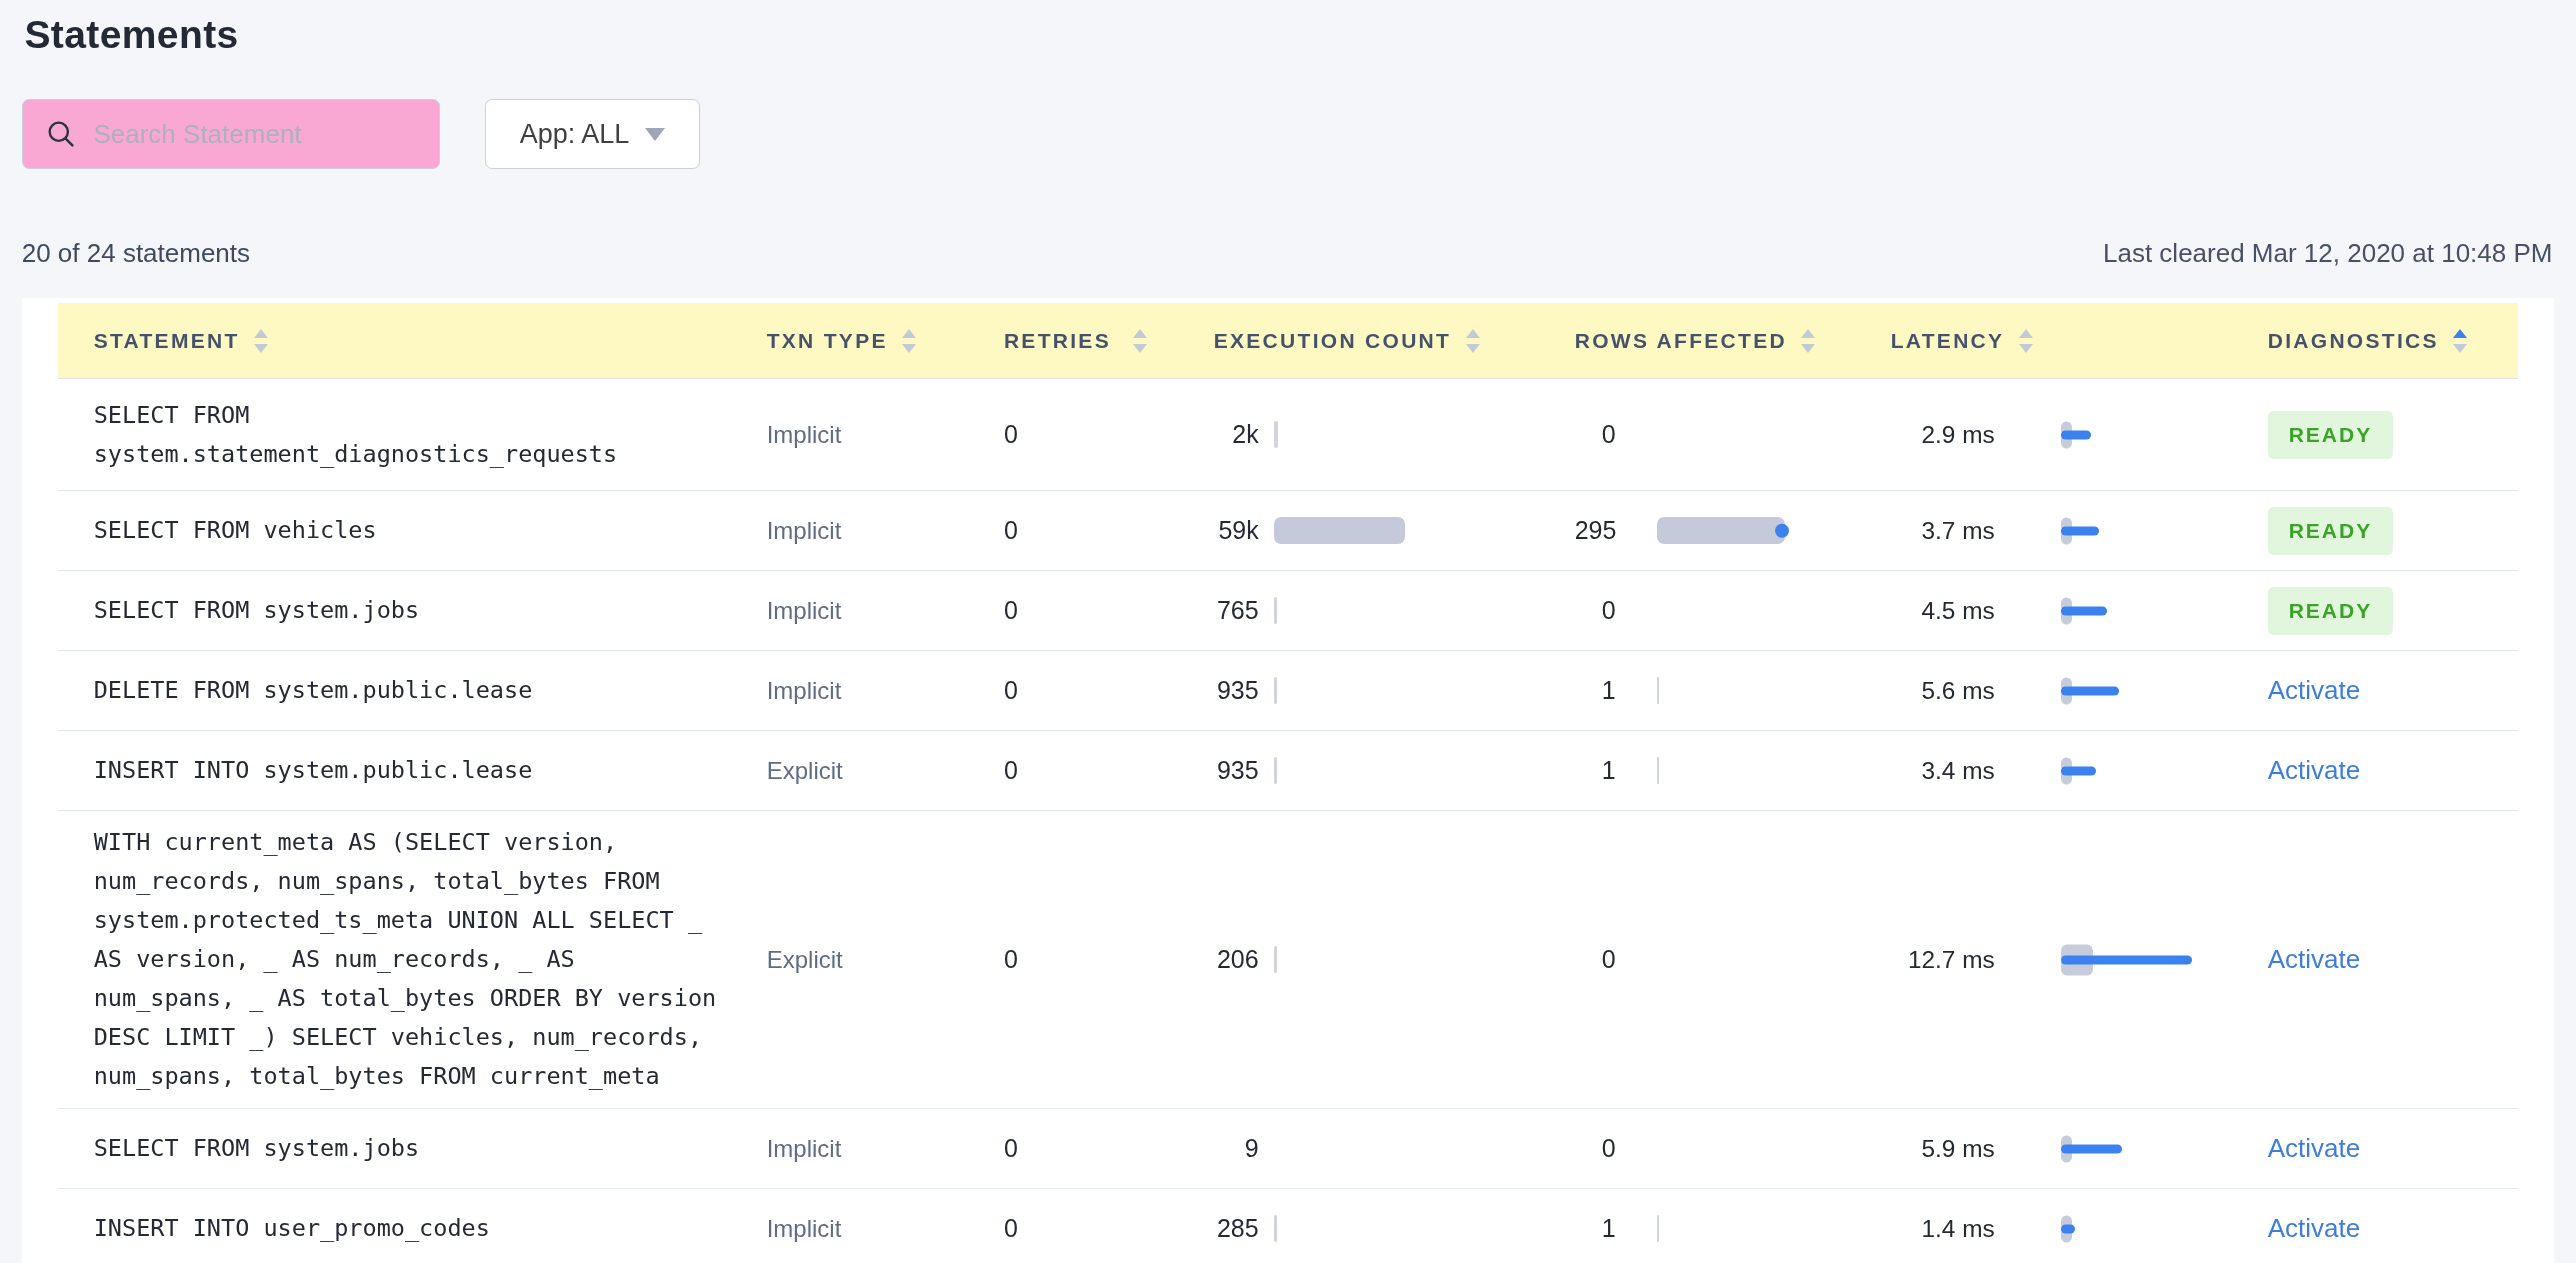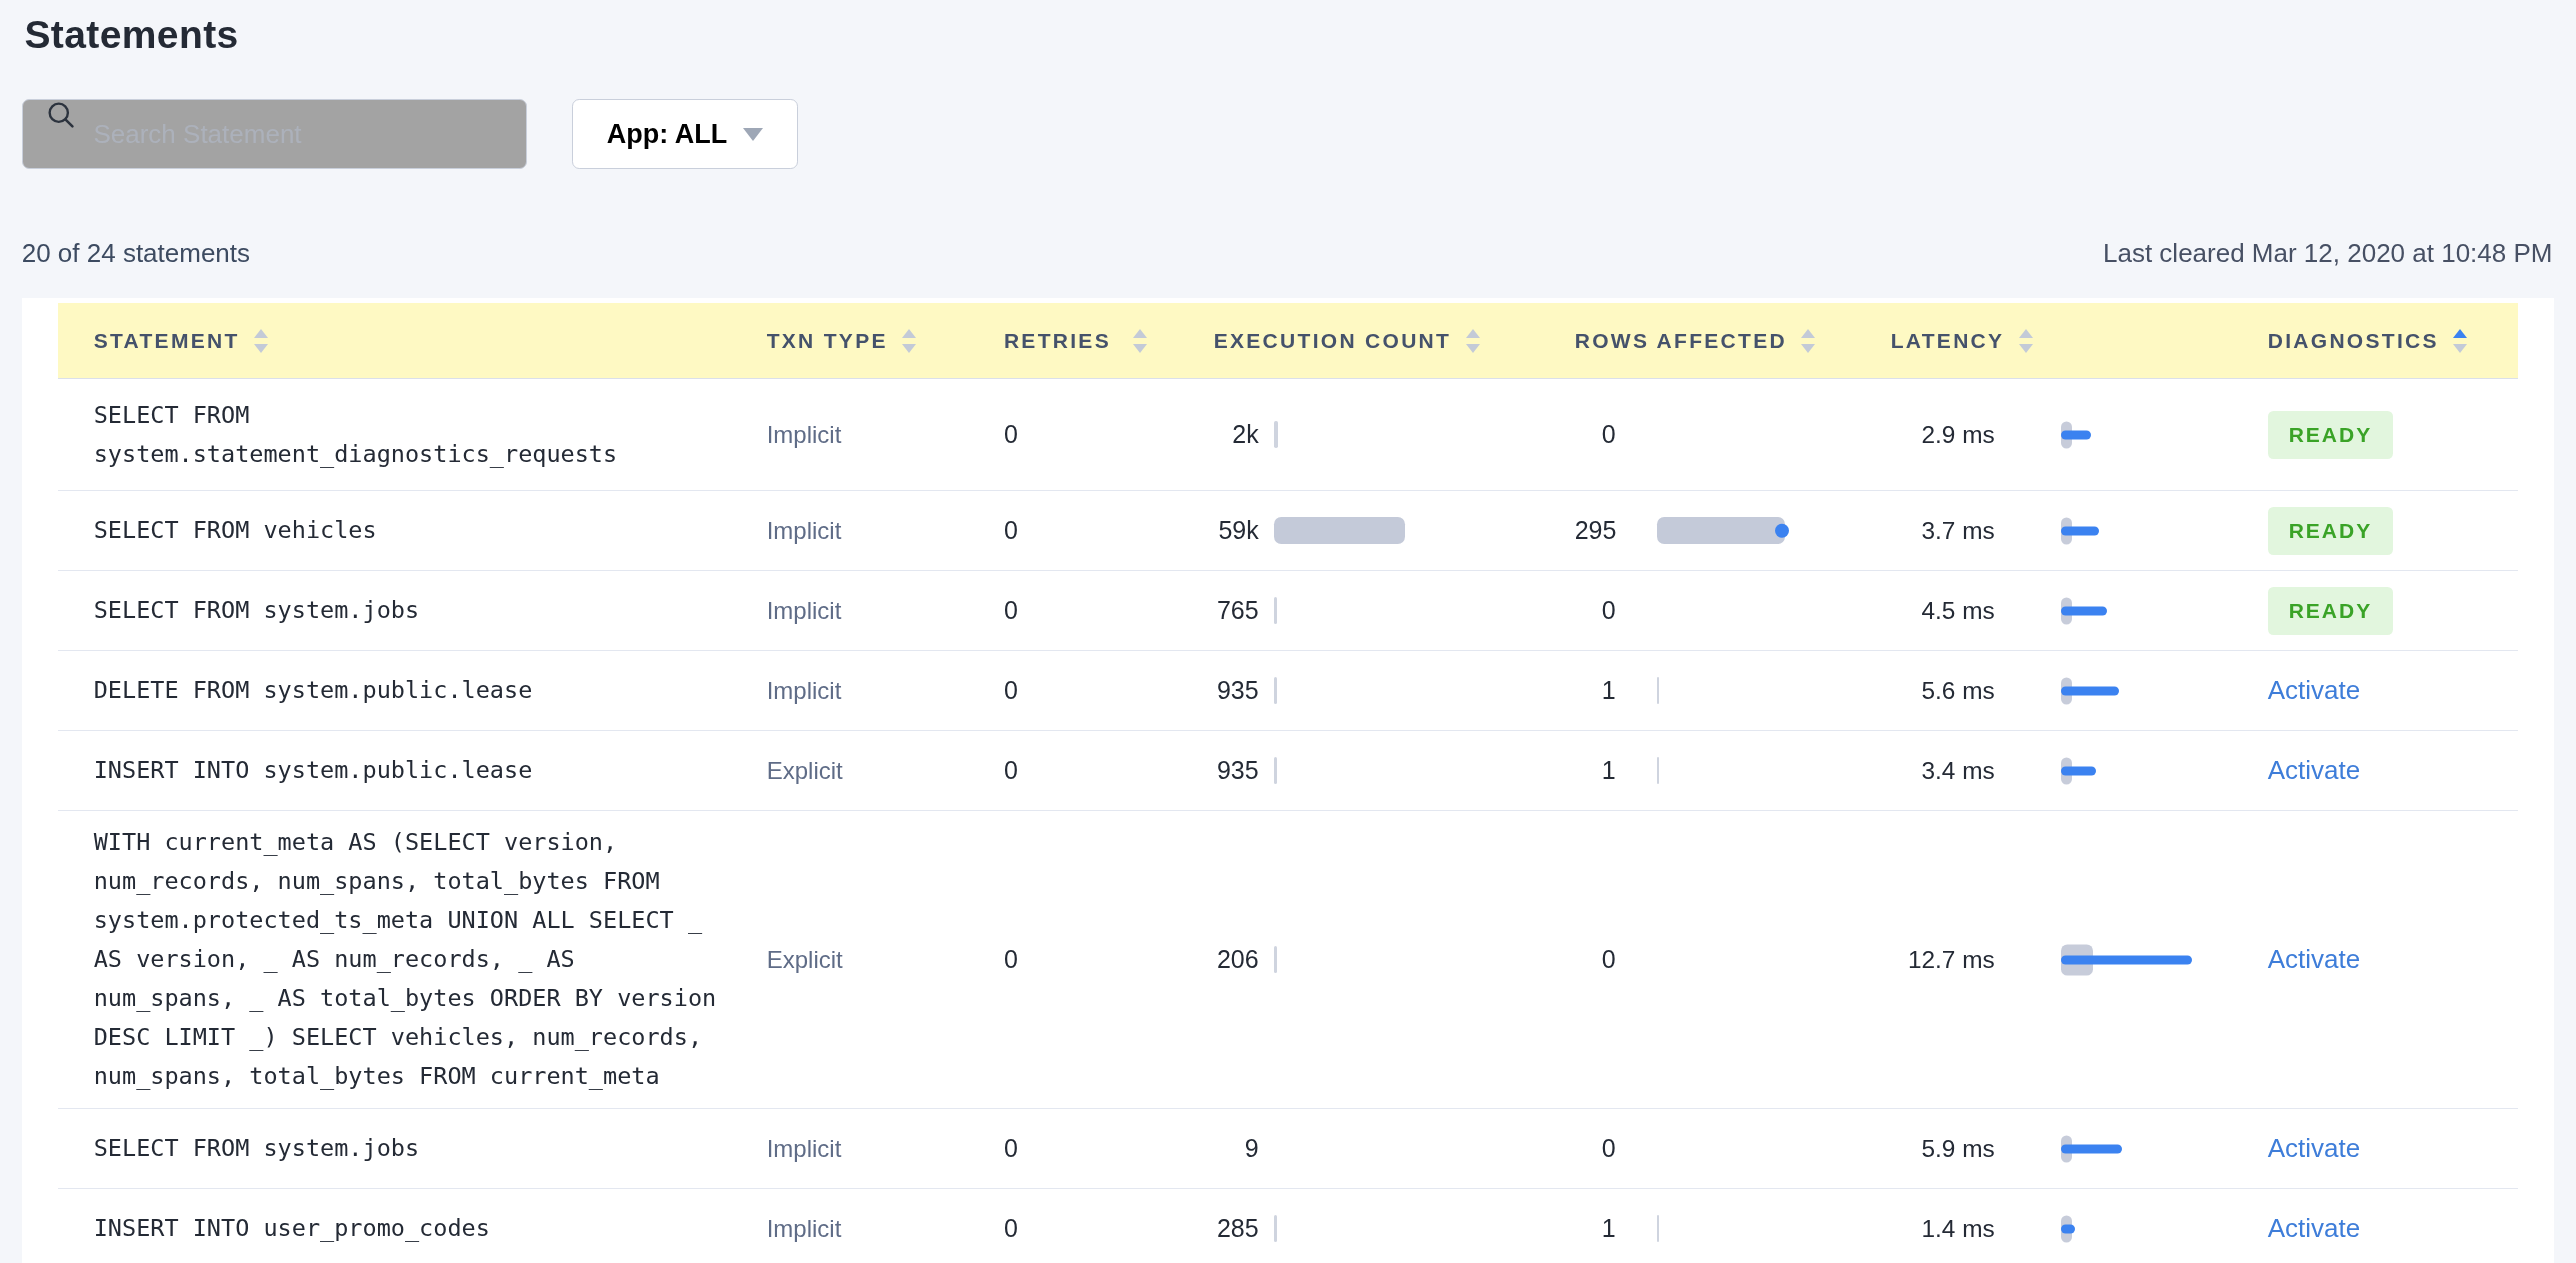--- a/index.html
+++ b/index.html
@@ -10,37 +10,37 @@
     font-family:"Liberation Sans", sans-serif;
     color:#242A35;
     position:relative;
   }
   .title {
     margin:12.6px 0 0 24.4px;
     font-size:39px; font-weight:600; color:#242A35; letter-spacing:0.4px;
   }
   .controls { position:absolute; top:99px; left:21.7px; display:flex; gap:45px; }
   .search-box {
-    width:505px; height:70px; background:#a3a3a3;
+    width:418px; height:70px; background:#f9a8d4;
     border:1.8px solid #C9CFDB; border-radius:7.2px;
-    display:flex; padding:0 16.2px;
+    display:flex; align-items:center; padding:0 16.2px;
   }
   .search-box svg { margin:0 14.4px 0 7.2px; flex:none; }
   .search-box input {
     border:none; outline:none; flex:1; background:transparent;
     font-family:"Liberation Sans", sans-serif;
     font-size:26px; color:#242A35;
   }
   .search-box input::placeholder { color:#ACB1BB; }
   .app-dd {
     height:70px; background:#fff; border:1.8px solid #C9CFDB; border-radius:7.2px;
     display:flex; align-items:center; justify-content:center; gap:16.2px;
     padding:0 34px; cursor:pointer;
   }
-  .app-dd .lbl { font-size:27px; font-weight:700; color:#000000; }
+  .app-dd .lbl { font-size:27px; font-weight:400; color:#404040; }
   .caret {
     width:0; height:0;
     border-left:10px solid transparent; border-right:10px solid transparent;
     border-top:13.5px solid #9EA7B6;
   }
   .meta { position:absolute; top:238px; left:21.7px; right:23.5px;
     display:flex; justify-content:space-between; align-items:center; font-size:26px; }
   .meta .count { color:#3D4B61; }
   .meta .cleared { color:#475064; }
 

